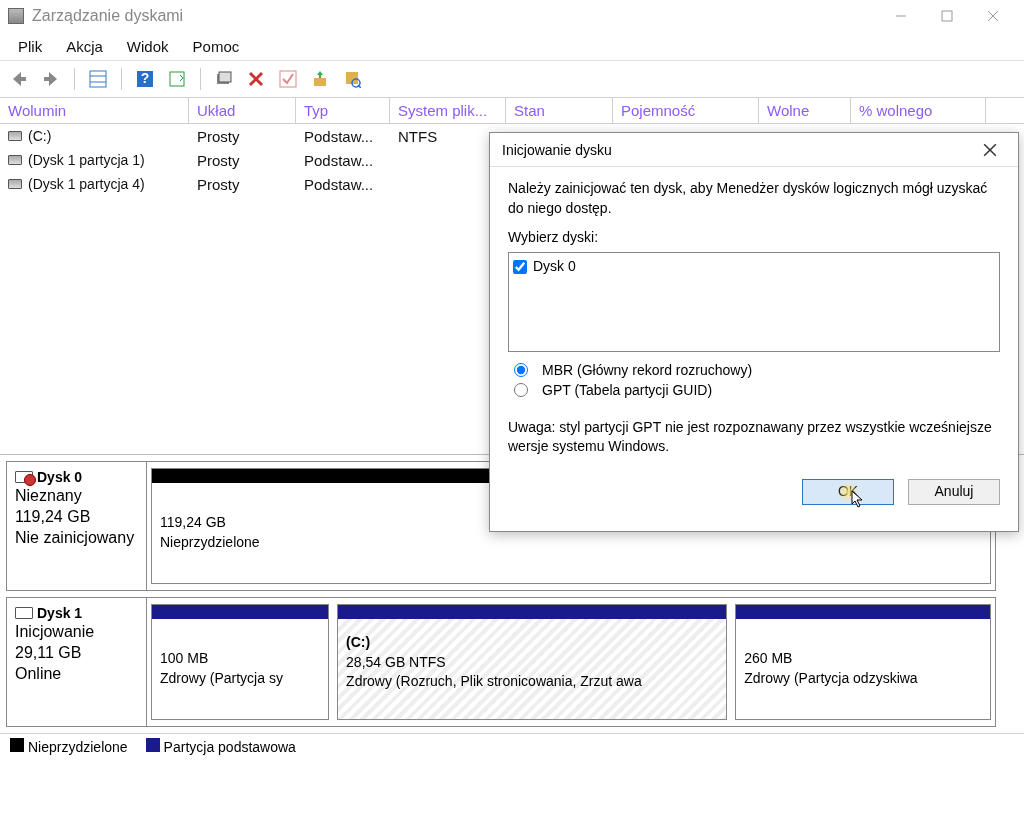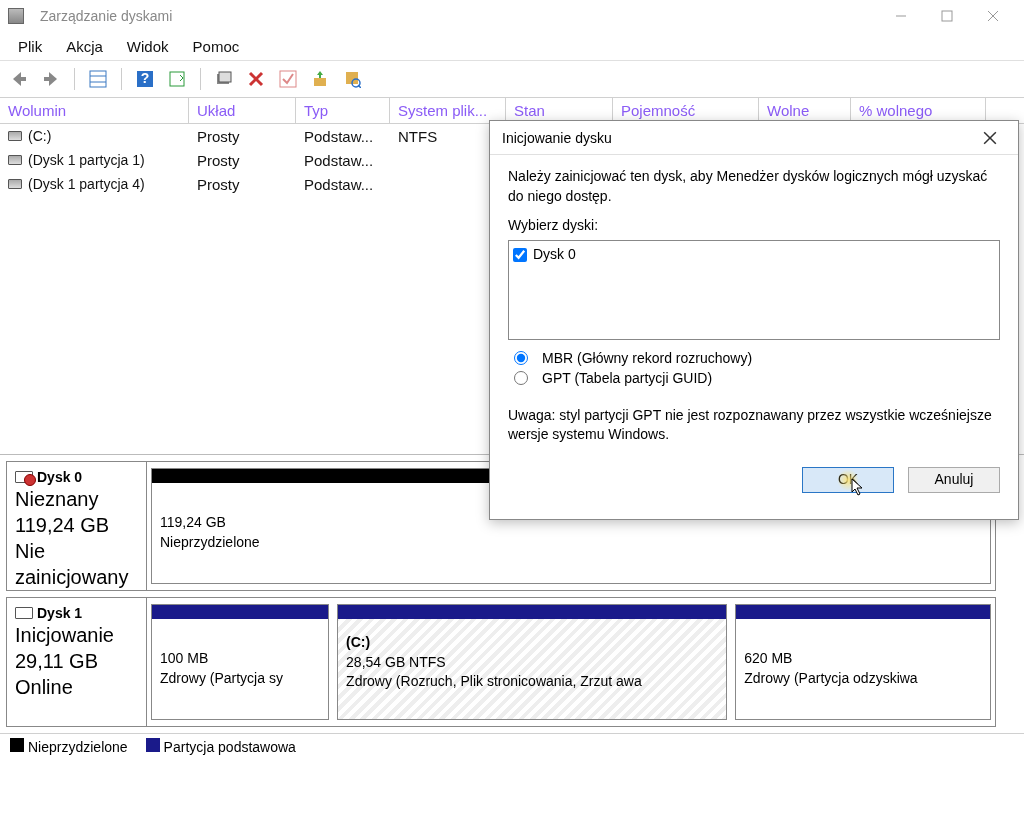--- a/index.html
+++ b/index.html
@@ -1,21 +1,21 @@
 <!DOCTYPE html>
 <html><head>
 <meta charset="utf-8">
 <style>
 * { box-sizing: border-box; margin: 0; padding: 0; font-family: "Segoe UI", Tahoma, sans-serif; font-size: 14px; }
 body { width: 1024px; height: 813px; background: #fff; overflow: hidden; position: relative; }
 
 
 .titlebar { height: 32px; display: flex; align-items: center; padding: 0 8px; color: #888; }
 .titlebar .icon { width: 16px; height: 16px; margin-right: 8px; background: linear-gradient(#bbb,#888); border: 1px solid #666; }
-.titlebar .title { flex: 1; font-size: 14px; margin-left: 8px; }
+.titlebar .title { flex: 1; font-size: 16px; }
 .win-controls { display: flex; }
 .win-btn { width: 46px; height: 32px; display: flex; align-items: center; justify-content: center; color: #999; }
 .win-btn svg { width: 12px; height: 12px; stroke: #999; stroke-width: 1; fill: none; }
 
 
 .menubar { height: 28px; display: flex; align-items: center; padding: 0 6px; gap: 0; }
 .menubar .item { padding: 4px 12px; font-size: 15px; color: #111; }
 
 
 .toolbar { height: 38px; border-top: 1px solid #e0e0e0; border-bottom: 1px solid #d0d0d0; display: flex; align-items: center; padding: 0 6px; gap: 6px; }
@@ -33,34 +33,34 @@
 .vcell { padding: 0 8px; font-size: 15px; color: #111; overflow: hidden; white-space: nowrap; display: flex; align-items: center; gap: 6px; }
 .vicon { width: 14px; height: 10px; border: 1px solid #555; background: linear-gradient(#aaa,#ddd); border-radius: 1px; display: inline-block; }
 
 
 .diskarea { border-top: 1px solid #bbb; }
 .diskrow { display: flex; border: 1px solid #888; margin: 6px; height: 130px; }
 .diskinfo { width: 140px; border-right: 1px solid #888; padding: 6px 8px; display: flex; flex-direction: column; }
 .diskinfo .dname { font-weight: 600; font-size: 15px; display: flex; align-items: center; gap: 4px; }
 .dname .dico { width: 18px; height: 12px; border: 1px solid #555; border-radius: 1px; display: inline-block; position: relative; }
 .dico.unknown::after { content: ""; position: absolute; right: -4px; bottom: -4px; width: 10px; height: 10px; border-radius: 50%; background: #c33; border: 1px solid #800; }
-.diskinfo div { font-size: 20px; line-height: 1.3; }
+.diskinfo div { font-size: 16px; line-height: 1.3; }
 .diskparts { flex: 1; display: flex; }
 .diskpart { border: 1px solid #888; margin: 6px 4px; display: flex; flex-direction: column; }
 .parttop { height: 14px; }
 .partbody { flex: 1; padding: 30px 8px 6px 8px; font-size: 15px; overflow: hidden; white-space: nowrap; }
 .partbody div { line-height: 1.4; }
 .hatch { background: repeating-linear-gradient(135deg, #eee 0 4px, #fff 4px 8px); }
 
 
 .legend { display: flex; gap: 18px; padding: 4px 10px; font-size: 15px; align-items: center; border-top: 1px solid #d0d0d0; }
 .lbox { width: 14px; height: 14px; display: inline-block; margin-right: 4px; }
 
 
-.dialog { position: absolute; left: 489px; top: 120px; width: 530px; background: #fff; border: 1px solid #888; box-shadow: 0 3px 12px rgba(0,0,0,0.25); }
+.dialog { position: absolute; left: 489px; top: 132px; width: 530px; background: #fff; border: 1px solid #888; box-shadow: 0 3px 12px rgba(0,0,0,0.25); }
 .dlg-title { height: 34px; display: flex; align-items: center; padding: 0 12px; font-size: 15px; border-bottom: 1px solid #e0e0e0; }
 .dlg-title .spacer { flex: 1; }
 .dlg-close { width: 32px; height: 32px; display: flex; align-items: center; justify-content: center; }
 .dlg-body { padding: 12px 18px 16px 18px; font-size: 14px; }
 .dlg-body > div { margin-bottom: 10px; line-height: 1.4; }
 .disklist { border: 1px solid #888; height: 100px; padding: 4px; margin-bottom: 14px; }
 .diskitem { display: flex; align-items: center; gap: 6px; }
 .diskitem input { width: 14px; height: 14px; }
 .radio-row { display: flex; align-items: center; gap: 14px; margin: 4px 0 4px 6px; }
 .radio-row input { width: 14px; height: 14px; }
@@ -260,21 +260,21 @@
         <div class="parttop" style="background:#1a1a8a"></div>
         <div class="partbody" style="padding-top:14px">
           <div style="font-weight:600">(C:)</div>
           <div>28,54 GB NTFS</div>
           <div>Zdrowy (Rozruch, Plik stronicowania, Zrzut awa</div>
         </div>
       </div>
       <div class="diskpart" style="flex:1">
         <div class="parttop" style="background:#1a1a8a"></div>
         <div class="partbody">
-          <div>620 MB</div>
+          <div>260 MB</div>
           <div>Zdrowy (Partycja odzyskiwa</div>
         </div>
       </div>
     </div>
   </div>
 
 </div>
 
 <div class="legend">
   <span><span class="lbox" style="background:#000"></span><span>Nieprzydzielone</span></span>

